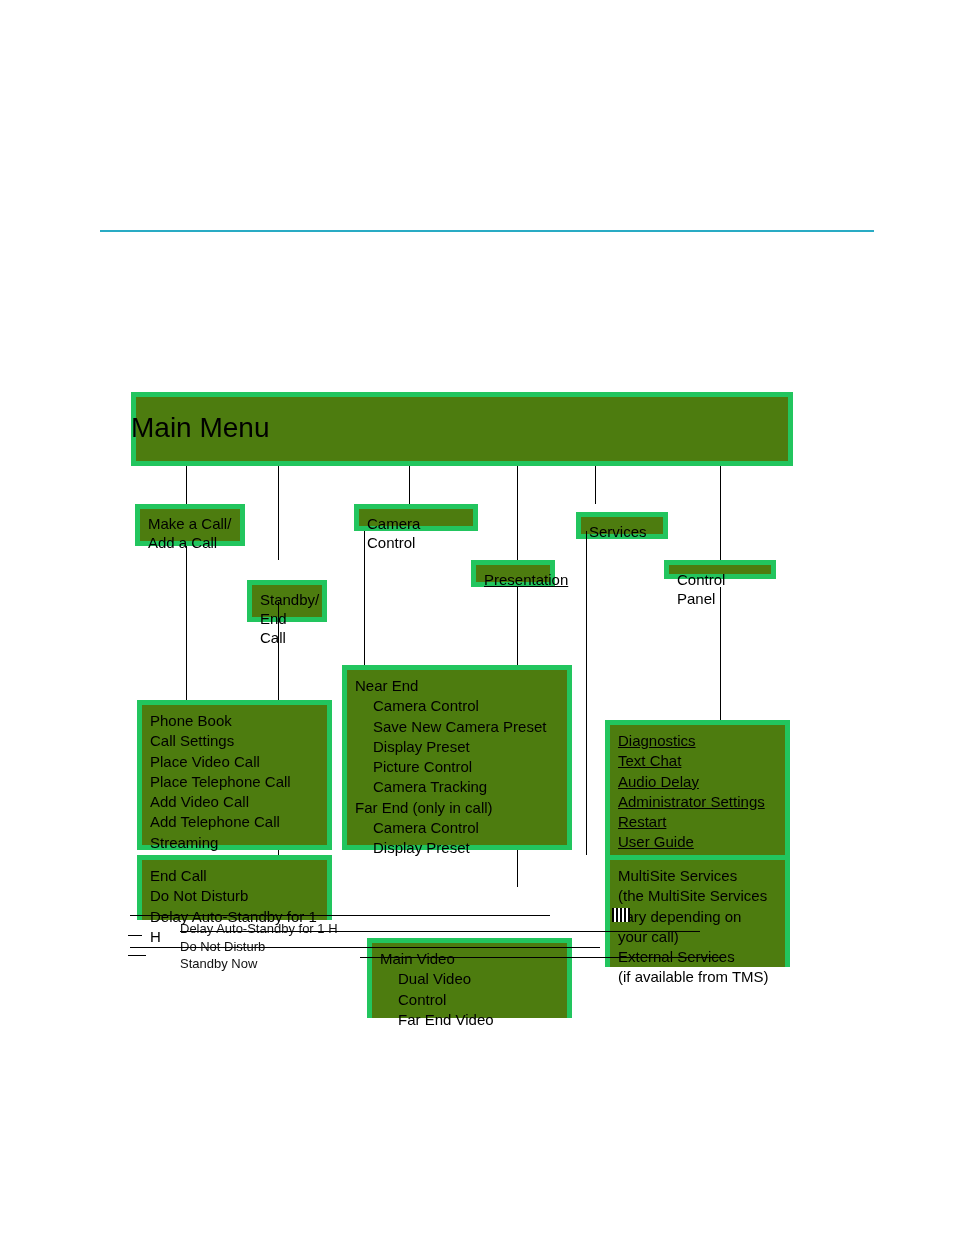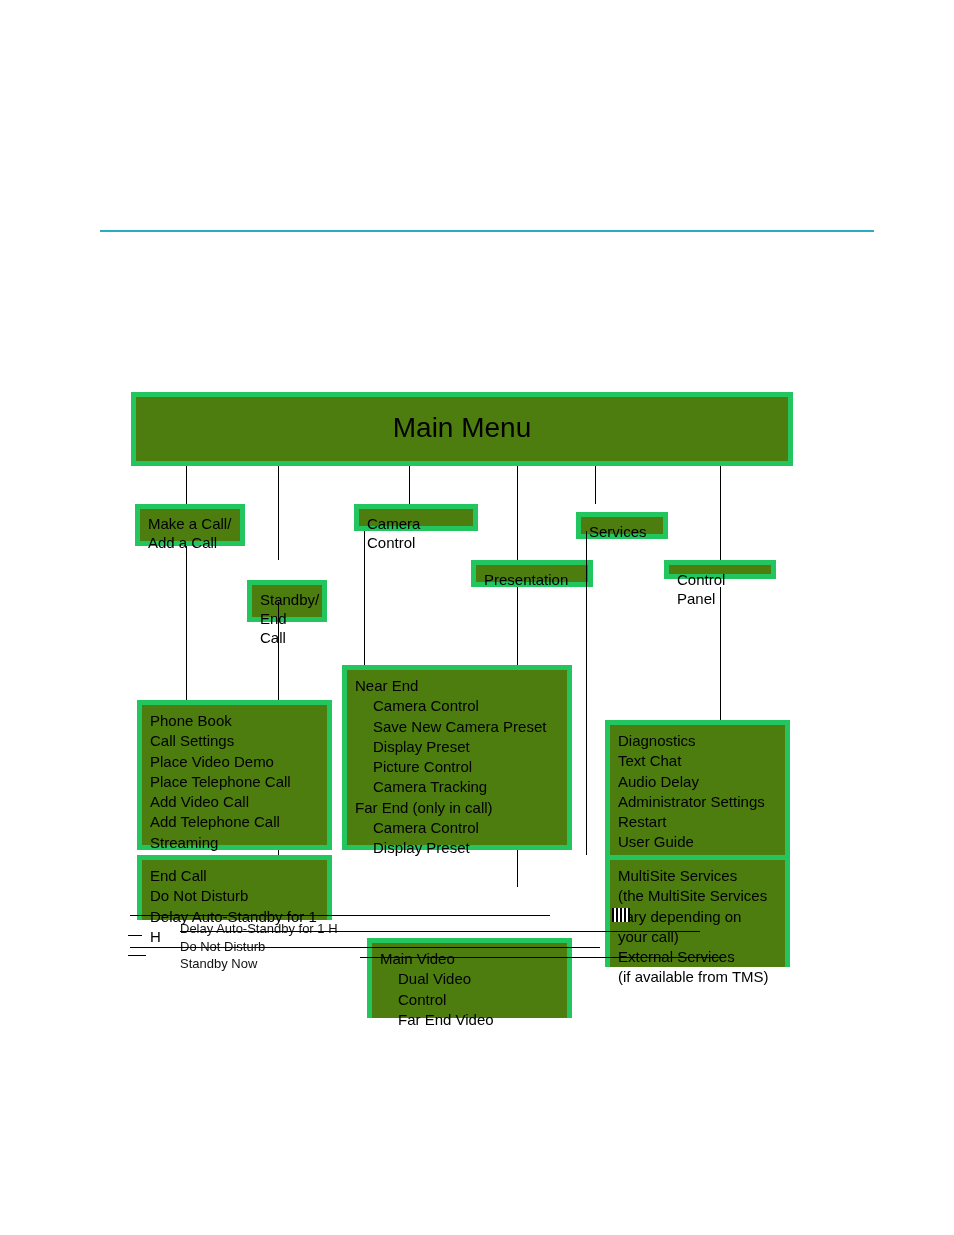--- a/index.html
+++ b/index.html
@@ -32,21 +32,21 @@
     font-size: 15px;
     line-height: 1.25;
   }
   .box .inner {
     padding: 6px 8px;
   }
   .main-title {
     position: absolute;
     font-size: 28px;
     font-weight: 400;
-    text-align: center;
+    text-align: left;
   }
   .item-list {
     padding: 6px 8px;
     font-size: 15px;
     line-height: 1.35;
   }
   .group-header {
     font-size: 15px;
   }
   .indent {
@@ -101,21 +101,21 @@
 
   <div class="box" style="left:247px; top:560px; width:80px; height:42px;margin-top:20px;">
     <div class="inner" style="white-space:pre-line;">Standby/
 End Call</div>
   </div>
 
   <div class="box" style="left:354px; top:504px; width:124px; height:27px;">
     <div class="inner">Camera Control</div>
   </div>
 
-  <div class="box" style="left:471px; top:560px; width:122px; height:27px;">
+  <div class="box" style="left:471px; top:560px; width:84px; height:27px;text-decoration:underline;">
     <div class="inner">Presentation</div>
   </div>
 
   <div class="box" style="left:576px; top:504px; width:92px; height:27px;margin-top:8px;">
     <div class="inner">Services</div>
   </div>
 
   <div class="box" style="left:664px; top:560px; width:112px; height:19px;">
     <div class="inner">Control Panel</div>
   </div>
@@ -124,21 +124,21 @@
   <div class="vline" style="left:278px; top:602px; height:253px;"></div>
   <div class="vline" style="left:364px; top:531px; height:134px;"></div>
   <div class="vline" style="left:517px; top:587px; height:300px;"></div>
   <div class="vline" style="left:586px; top:531px; height:324px;"></div>
   <div class="vline" style="left:720px; top:587px; height:133px;"></div>
 
   <div class="box" style="left:137px; top:700px; width:195px; height:150px;">
     <div class="item-list">
       <div>Phone Book</div>
       <div>Call Settings</div>
-      <div>Place Video Demo</div>
+      <div>Place Video Call</div>
       <div>Place Telephone Call</div>
       <div>Add Video Call</div>
       <div>Add Telephone Call</div>
       <div>Streaming</div>
     </div>
   </div>
 
   <div class="box" style="left:342px; top:665px; width:230px; height:185px;">
     <div class="item-list">
       <div class="group-header">Near End</div>
@@ -150,21 +150,21 @@
         <div>Camera Tracking</div>
       </div>
       <div class="group-header">Far End (only in call)</div>
       <div class="indent">
         <div>Camera Control</div>
         <div>Display Preset</div>
       </div>
     </div>
   </div>
 
-  <div class="box" style="left:605px; top:720px; width:185px; height:143px;">
+  <div class="box" style="left:605px; top:720px; width:185px; height:143px;text-decoration:underline;">
     <div class="item-list">
       <div>Diagnostics</div>
       <div>Text Chat</div>
       <div>Audio Delay</div>
       <div>Administrator Settings</div>
       <div>Restart</div>
       <div>User Guide</div>
     </div>
   </div>
 

